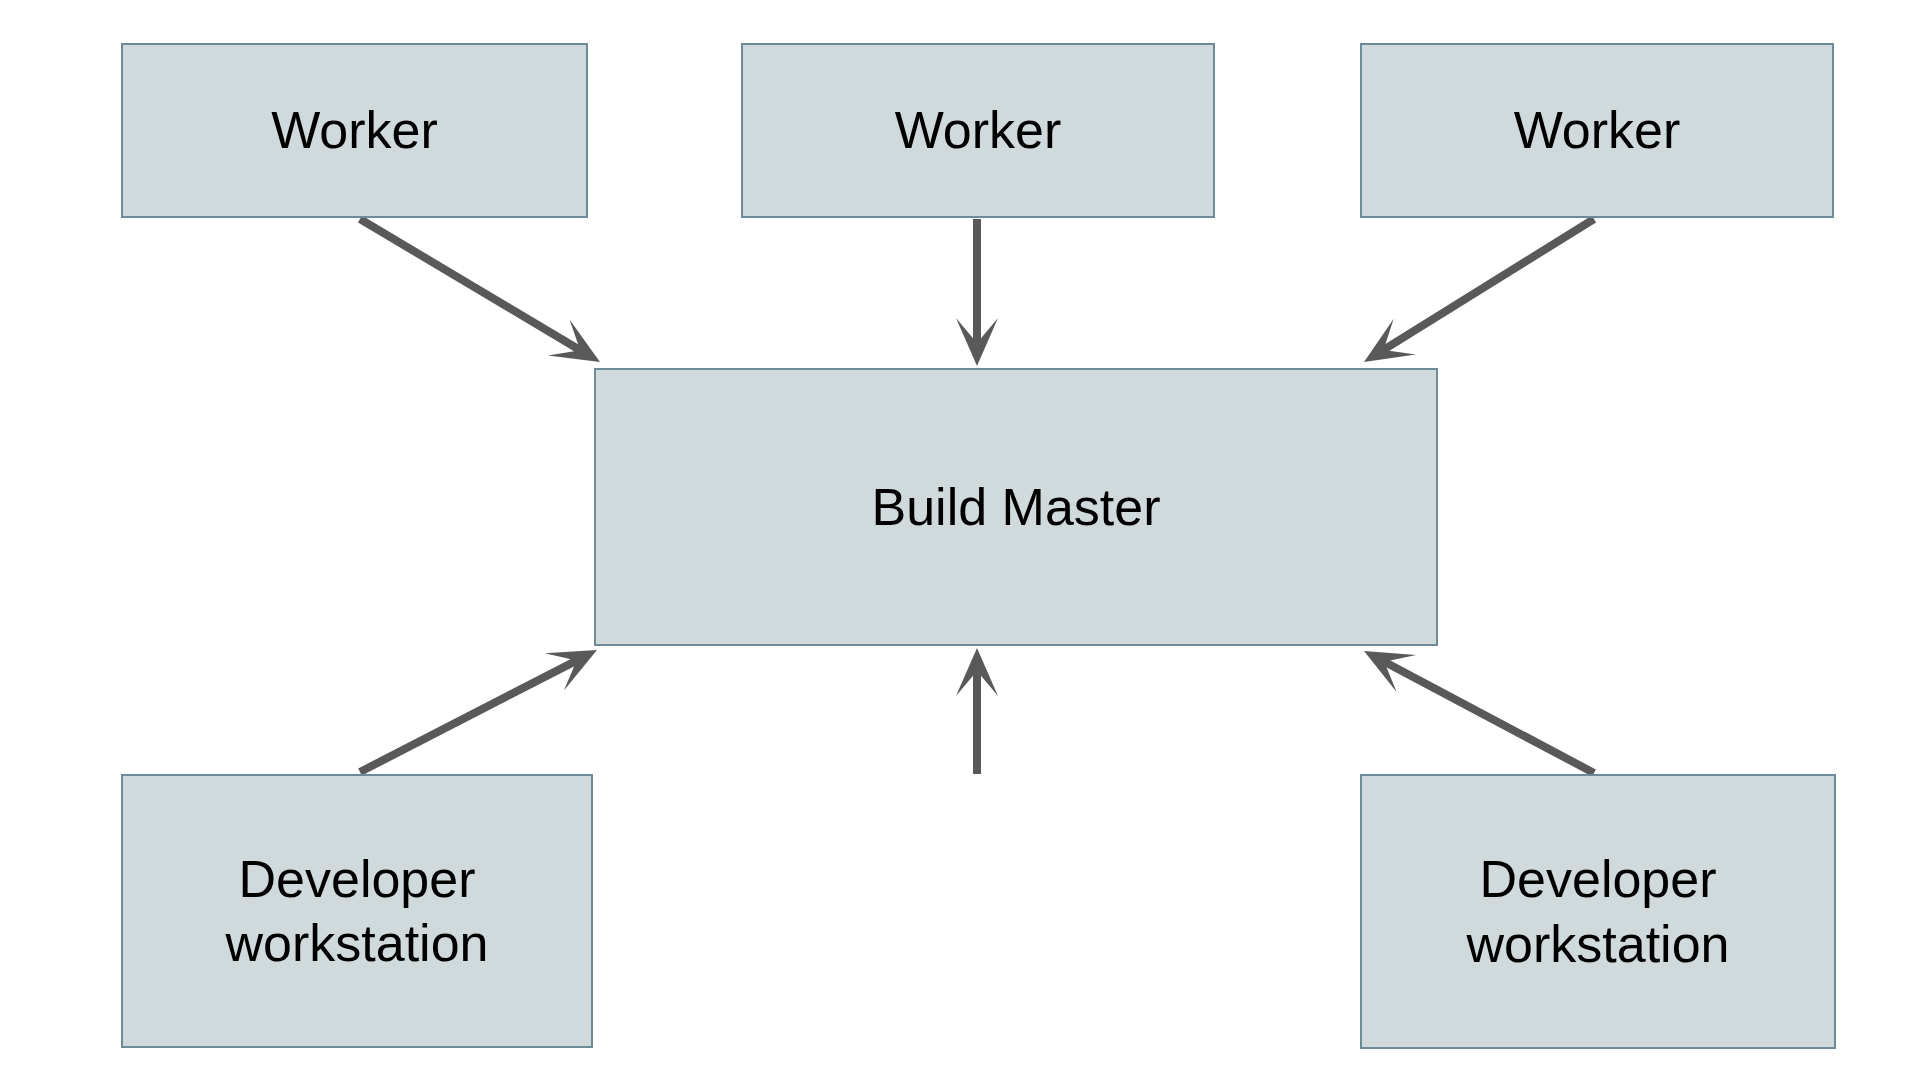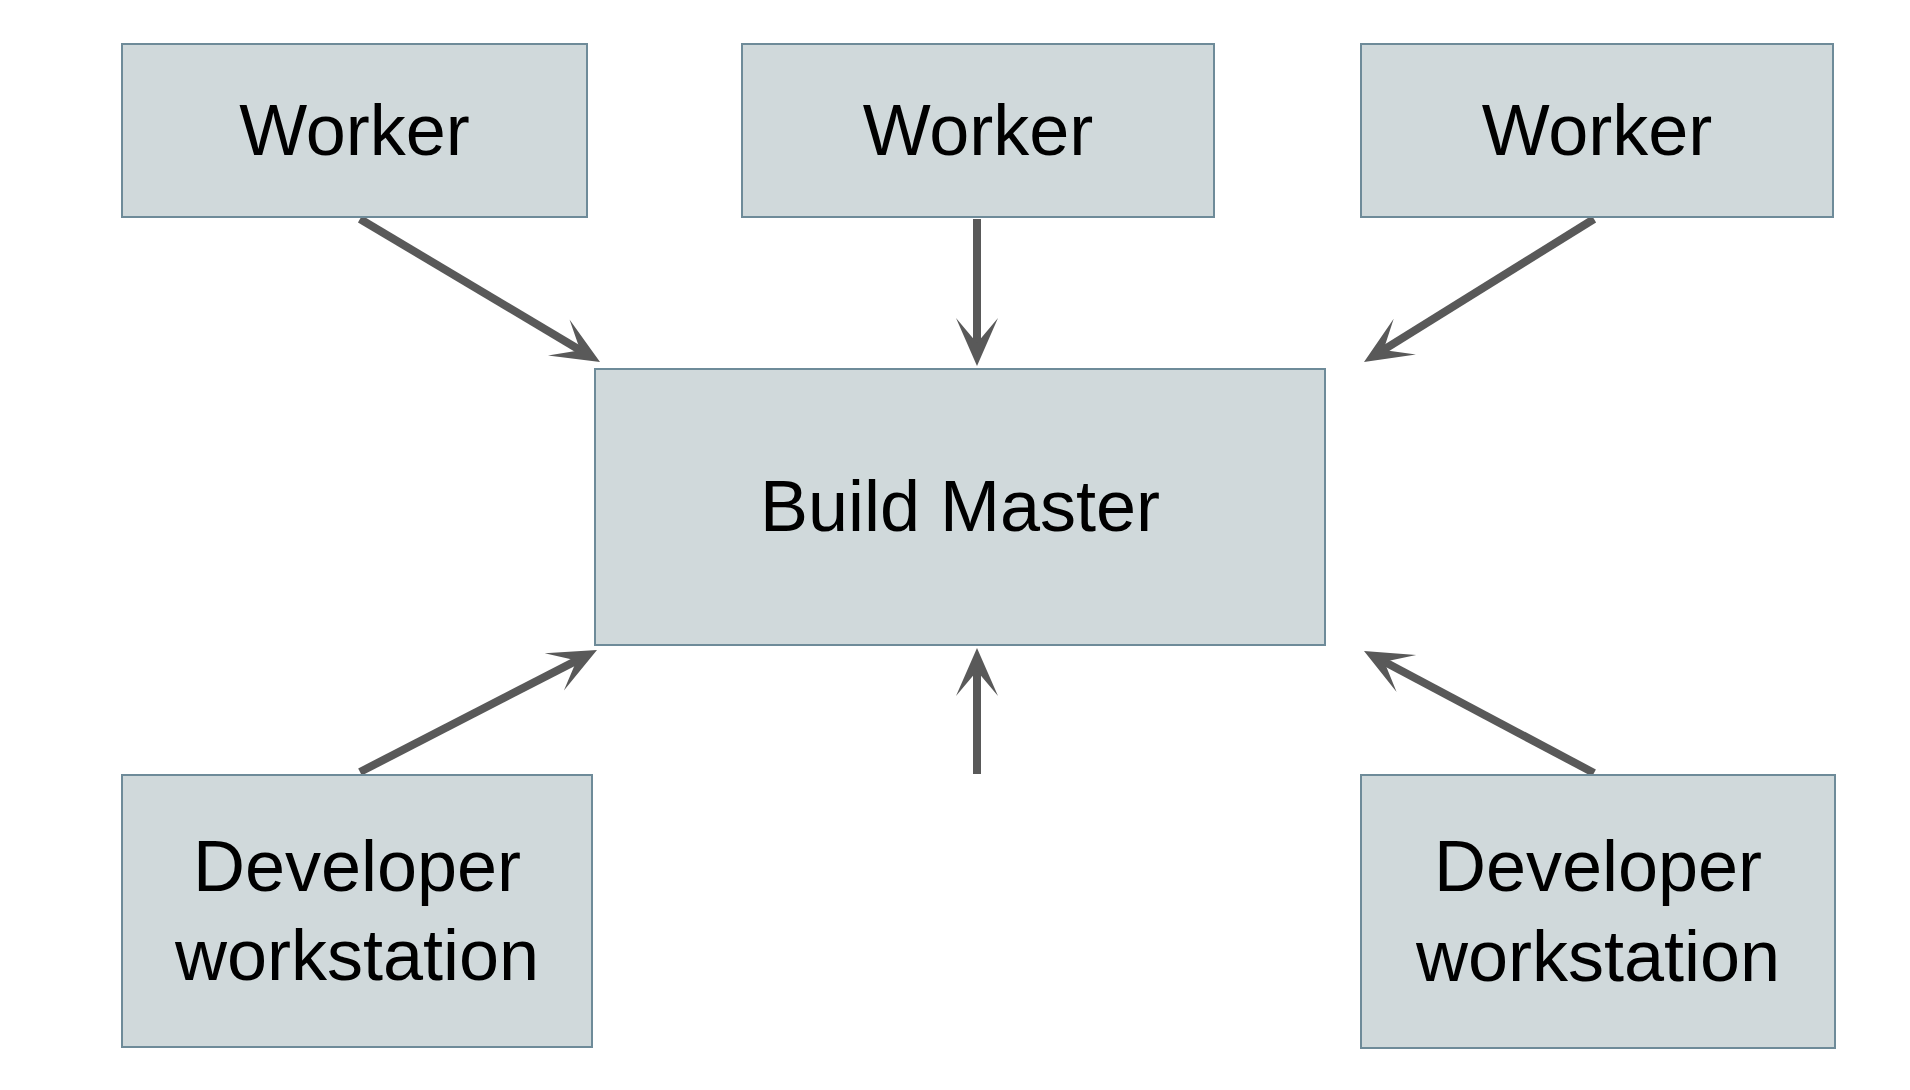--- a/index.html
+++ b/index.html
@@ -25,21 +25,21 @@
   .node{
     position:absolute;
     box-sizing:border-box;
     background:var(--node-fill);
     border:2px solid var(--node-border);
     display:flex;align-items:center;justify-content:center;
     text-align:center;
   }
   .node-label{
     color:var(--text);
-    font-size:72px;
+    font-size:52px;
     line-height:1.24;
     padding:0 14px;
   }
 </style>
 </head>
 <body>
 
 <div class="canvas">
 
   <svg class="arrow-layer" id="arrow-layer" viewBox="0 0 1910 1090" xmlns="http://www.w3.org/2000/svg">
@@ -74,21 +74,21 @@
   </div>
 
   <div class="node" style="left: 741px; top: 43px; width: 474px; height: 175px;">
     <span class="node-label">Worker</span>
   </div>
 
   <div class="node" style="left: 1360px; top: 43px; width: 474px; height: 175px;">
     <span class="node-label">Worker</span>
   </div>
 
-  <div class="node" style="left: 594px; top: 368px; width: 732px; height: 278px;">
+  <div class="node" style="left: 594px; top: 368px; width: 844px; height: 278px;">
     <span class="node-label">Build Master</span>
   </div>
 
   <div class="node" style="left: 121px; top: 774px; width: 472px; height: 274px;">
     <span class="node-label">Developer workstation</span>
   </div>
 
 
   <div class="node" style="left: 1360px; top: 774px; width: 476px; height: 275px;">
     <span class="node-label">Developer workstation</span>

